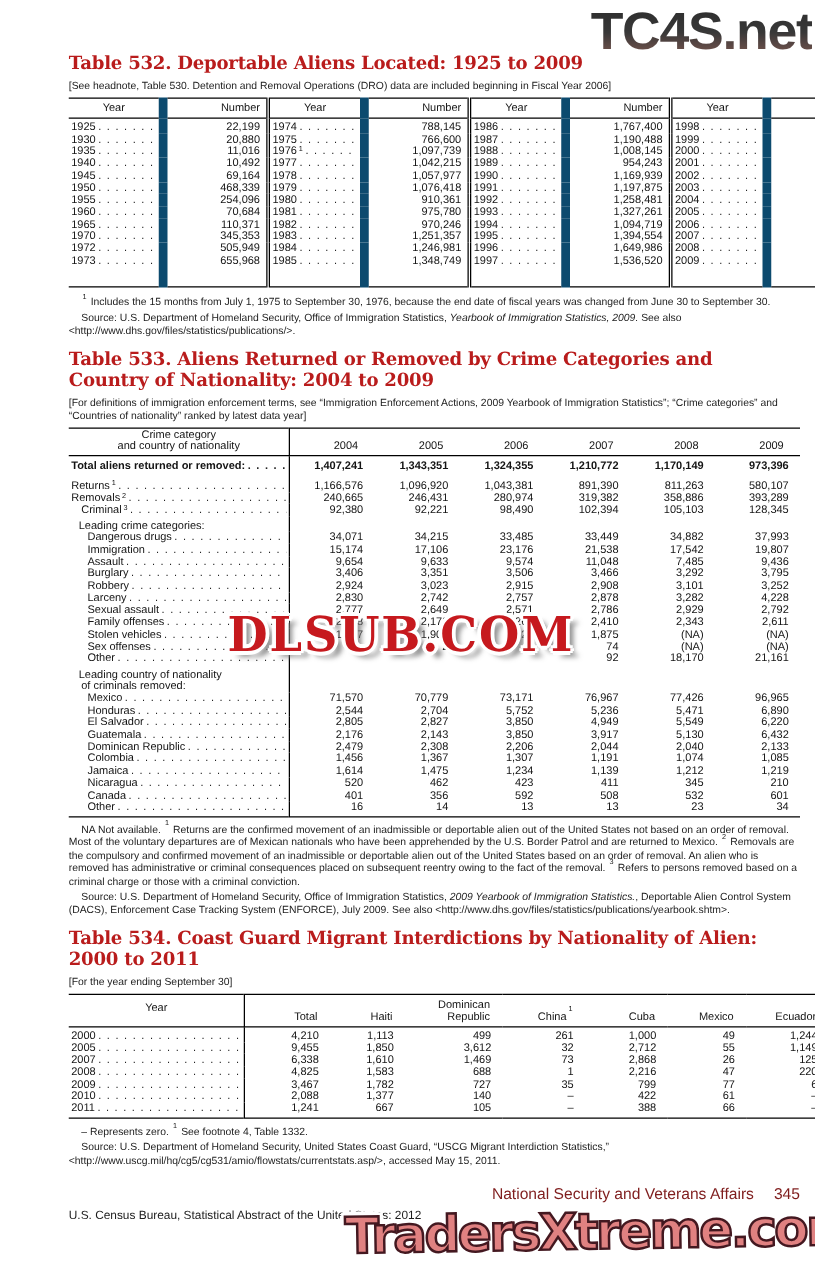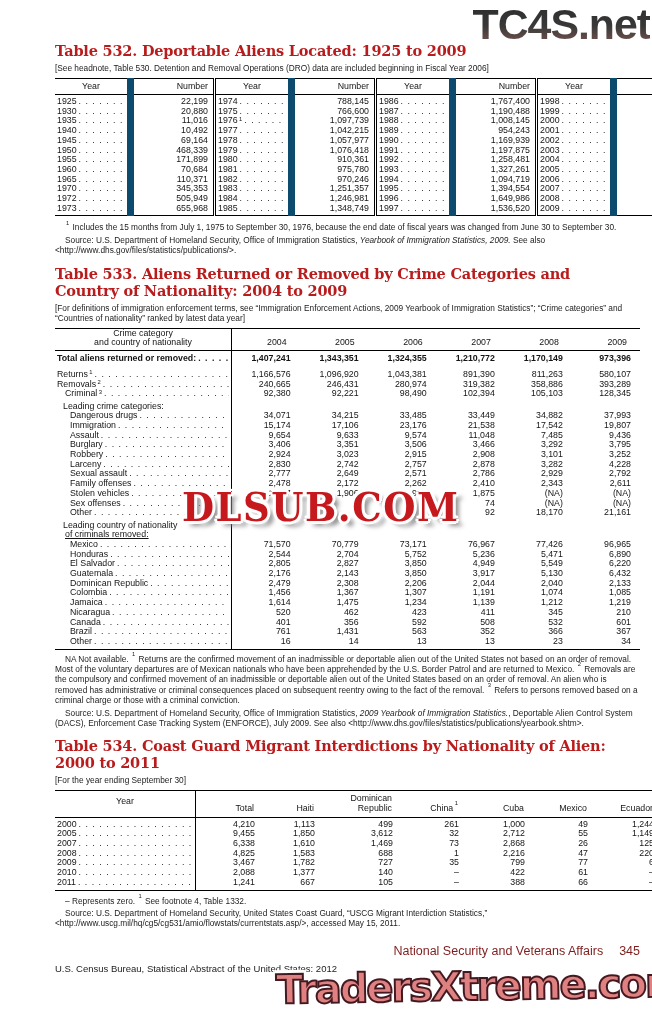--- a/index.html
+++ b/index.html
@@ -28,36 +28,36 @@
 
   
   .t532{border-top:1.5px solid #000;border-bottom:1px solid #000;margin-bottom:6px;}
   .t532 thead th{border-bottom:1px solid #000;line-height:15px;vertical-align:middle;}
   .t532 .cy{width:72px;text-align:center;}
   .t532 .cn{width:74px;text-align:right;padding-right:5px;}
   .t532 td.cy{text-align:left;}
   .t532 .v{border-left:7px solid #0c4a6e;}
   .t532 .dv{border-left:3px double #000;}
   .t532 tbody tr:first-child td{padding-top:2px;}
-  .t532 tbody tr:last-child td{padding-bottom:2px;}
+  .t532 tbody tr:last-child td{padding-bottom:16px;}
 
   
   .t533{border-top:1.5px solid #000;border-bottom:1.5px solid #000;margin-bottom:4px;}
   .t533 thead th{border-bottom:1.5px solid #000;line-height:9.8px;padding-bottom:2px;}
   .t533 .lblcol{width:176px;border-right:1px solid #000;}
   .t533 th.lblcol{text-align:center;vertical-align:bottom;}
   .t533 th.yh{text-align:right;padding-right:13px;}
   .t533 td.num{padding-right:9px;}
   .t533 tr.bold td{font-weight:bold;padding-top:3px;padding-bottom:2.5px;}
   .t533 tr.gap td{padding-top:3.5px;}
   .t533 tr.sec td{padding-top:2.5px;}
   .t533 .i1{padding-left:10px;}
   .t533 .i2{padding-left:15px;}
   .t533 .secl{padding-left:8px;}
-  .t533 .secl2{padding-left:10px;text-decoration:underline;}
+  .t533 .secl2{padding-left:10px;}
   .t533 tbody tr:last-child td{padding-bottom:2px;}
 
   
   .t534{border-top:1.5px solid #000;border-bottom:1px solid #000;margin-bottom:5px;}
   .t534 thead th{border-bottom:1px solid #000;line-height:9.8px;padding-bottom:2.5px;padding-top:3px;}
   .t534 .ycol{width:140px;border-right:1px solid #000;}
   .t534 th.ycol{text-align:center;vertical-align:top;padding-top:6px;}
   .t534 th.ch{text-align:right;padding-right:10px;vertical-align:bottom;}
   .t534 td.num{padding-right:9px;}
   .t534 .c0{width:58px}.t534 .c1{width:50px}.t534 .c2{width:68px}.t534 .c3{width:56px}
@@ -302,21 +302,21 @@
             </td>
             <td class="cn v num">1,046,422</td>
           </tr>
           <tr>
             <td class="cy">
               <div class="lb">
                 <span class="lt">1955</span>
                 <span class="dots"></span>
               </div>
             </td>
-            <td class="cn v num">171,899</td>
+            <td class="cn v num">254,096</td>
             <td class="cy dv">
               <div class="lb">
                 <span class="lt">1980</span>
                 <span class="dots"></span>
               </div>
             </td>
             <td class="cn v num">910,361</td>
             <td class="cy dv">
               <div class="lb">
                 <span class="lt">1992</span>
@@ -857,34 +857,20 @@
                 <span class="lt">Canada</span>
                 <span class="dots"></span>
               </div>
             </td>
             <td class="num">401</td>
             <td class="num">356</td>
             <td class="num">592</td>
             <td class="num">508</td>
             <td class="num">532</td>
             <td class="num">601</td>
-          </tr>
-          <tr>
-            <td class="lblcol">
-              <div class="lb i2">
-                <span class="lt">Brazil</span>
-                <span class="dots"></span>
-              </div>
-            </td>
-            <td class="num">761</td>
-            <td class="num">1,431</td>
-            <td class="num">563</td>
-            <td class="num">352</td>
-            <td class="num">366</td>
-            <td class="num">367</td>
           </tr>
           <tr>
             <td class="lblcol">
               <div class="lb i2">
                 <span class="lt">Other</span>
                 <span class="dots"></span>
               </div>
             </td>
             <td class="num">16</td>
             <td class="num">14</td>

